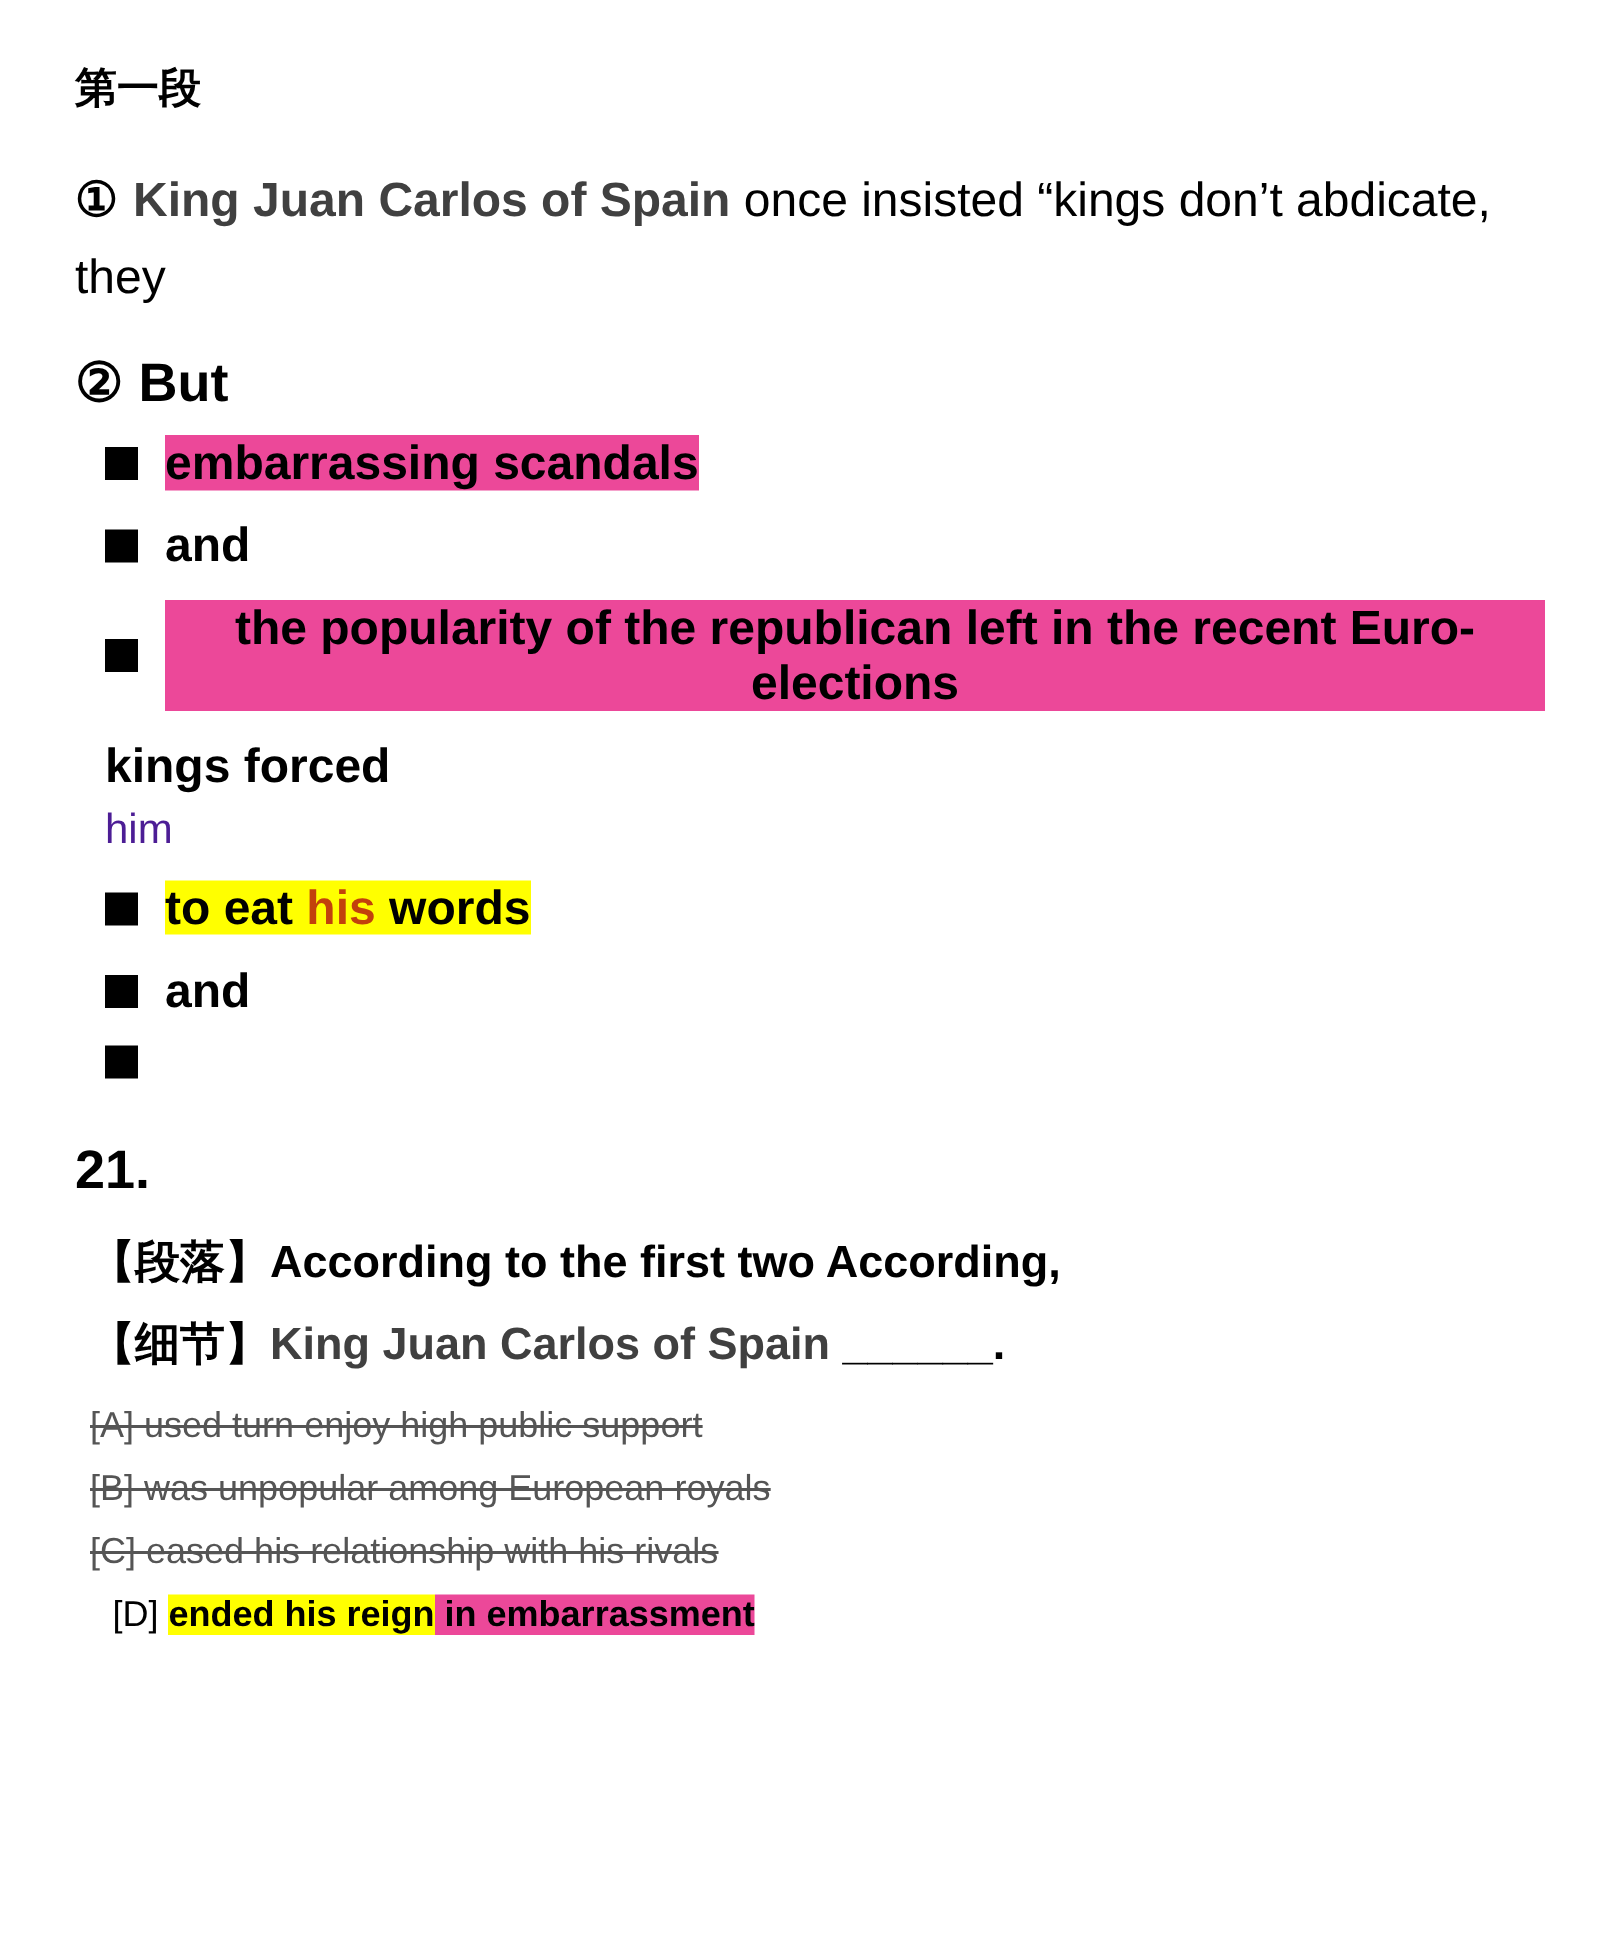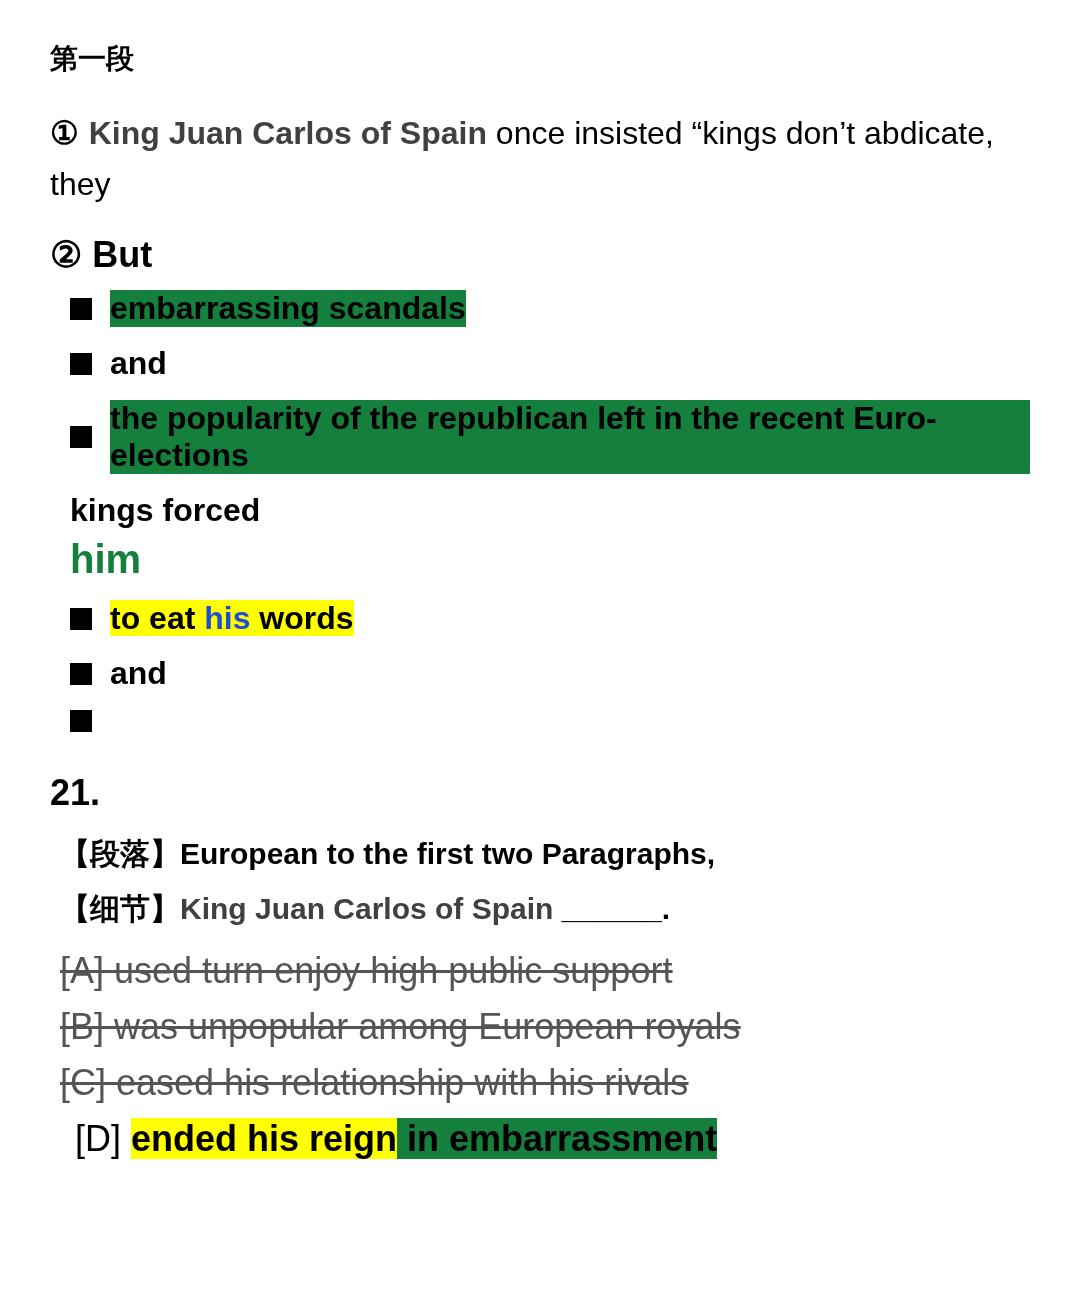--- a/index.html
+++ b/index.html
@@ -38,62 +38,63 @@
       min-width: 36px;
     }
 
     .bold-num {
       font-size: 36px;
       font-weight: bold;
       margin-right: 10px;
     }
 
     .red-text {
-      color: #1d4ed8;
+      color: #c2410c;
     }
 
     .bullet-item {
       display: flex;
       align-items: center;
       margin-bottom: 18px;
       margin-left: 20px;
     }
 
     .bullet-square {
       display: inline-block;
       width: 22px;
       height: 22px;
       background: #000;
       margin-right: 18px;
       flex-shrink: 0;
     }
 
     .highlight-cyan {
-      background-color: #15803d;
+      background-color: #ec4899;
+      text-align: center;
     }
 
     .highlight-yellow {
       background-color: #ffff00;
     }
 
     .bold-text {
       font-weight: bold;
     }
 
     .have-forced {
       font-weight: bold;
       font-size: 32px;
       margin-bottom: 8px;
       margin-left: 20px;
     }
 
     .him-text {
-      color: #15803d;
-      font-weight: bold;
-      font-size: 40px;
+      color: #4c1d95;
+      font-weight: normal;
+      font-size: 28px;
       margin-bottom: 18px;
       margin-left: 20px;
     }
 
     .and-item {
       display: flex;
       align-items: center;
       margin-bottom: 18px;
       margin-left: 20px;
     }
@@ -110,21 +111,21 @@
     }
 
     .bracket-label {
       font-size: 30px;
       font-weight: bold;
       margin-bottom: 14px;
       margin-left: 10px;
     }
 
     .choice-item {
-      font-size: 36px;
+      font-size: 24px;
       margin-bottom: 14px;
       margin-left: 10px;
       text-decoration: line-through;
       color: #555;
     }
 
     .choice-item.correct {
       text-decoration: none;
       color: #000;
       margin-left: 25px;
@@ -192,21 +193,21 @@
 
 <div class="bullet-item">
   <span class="bullet-square"></span>
 </div>
 
 <div class="section-divider"></div>
 
 <div class="question-num">21.</div>
 
 <div class="bracket-label">
-  <span>【段落】</span><span>European to the first two Paragraphs,</span>
+  <span>【段落】</span><span>According to the first two According,</span>
 </div>
 
 <div class="bracket-label" style="margin-bottom:20px;">
   <span>【细节】</span><span class="inline-red">King Juan Carlos of Spain</span><span> ______.</span>
 </div>
 
 <div class="choice-item">
   <span>[A] </span><span class="strikethrough">used turn enjoy high public support</span>
 </div>
 

